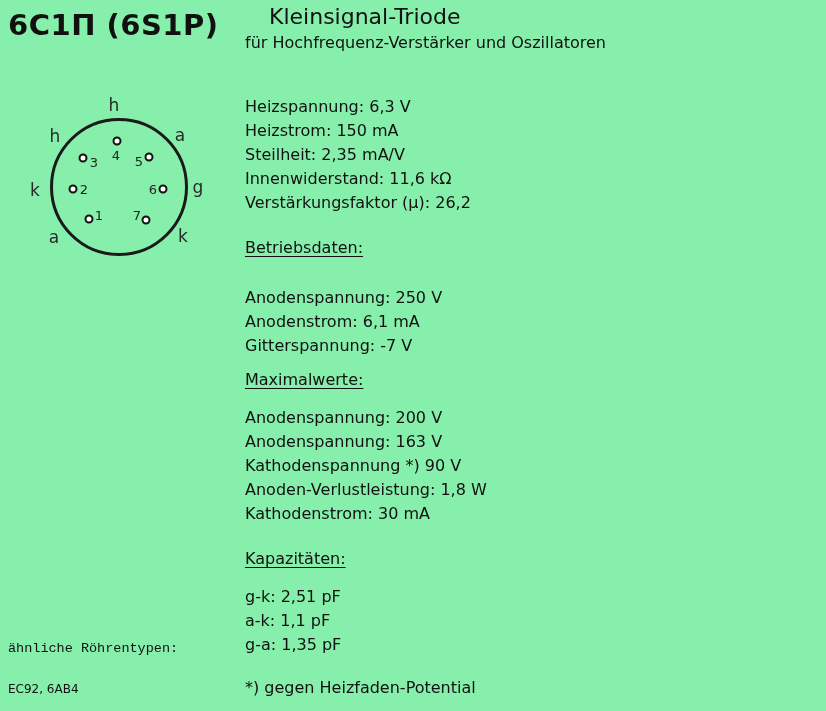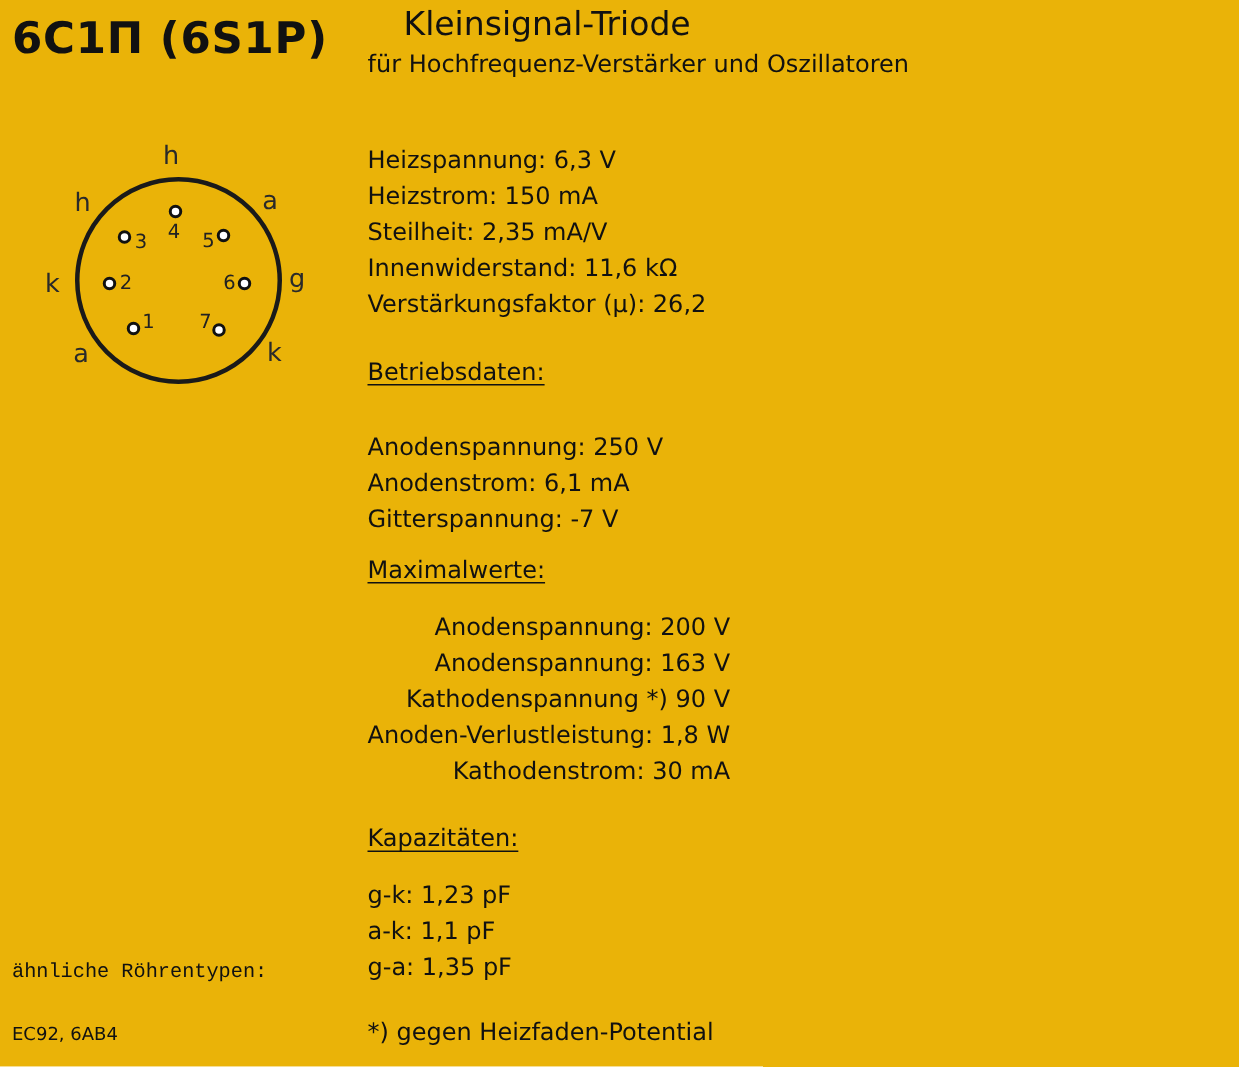--- a/index.html
+++ b/index.html
@@ -3,21 +3,21 @@
 <meta charset="utf-8">
 <style>
   * { margin: 0; padding: 0; box-sizing: border-box; }
   html, body {
     width: 826px; height: 711px;
     background: #ffffff;
     font-family: "DejaVu Sans", sans-serif;
     color: #111111;
     overflow: hidden;
   }
-  .page { position: relative; width: 826px; height: 711px; background: #eab308; }
+  .page { position: relative; width: 826px; height: 711px; background: #86efac; }
 
   
   .tube-name {
     position: absolute; left: 8px; top: 8px;
     font-size: 29px; font-weight: bold; letter-spacing: 0.5px;
     white-space: nowrap;
   }
 
   
   .title {
@@ -57,21 +57,21 @@
   .line { font-size: 16px; line-height: 24px; }
   .sec-heading {
     font-size: 16px; line-height: 24px;
     text-decoration: underline;
     text-underline-offset: 3px;
   }
   .general   { top: 95px; }
   .sec0-head { top: 236px; }
   .sec0-body { top: 286px; }
   .sec1-head { top: 368px; }
-  .sec1-body { top: 406px; text-align: right; }
+  .sec1-body { top: 406px; }
   .sec2-head { top: 547px; }
   .sec2-body { top: 585px; }
   .footnote  { top: 676px; }
 
   
   .similar-label {
     position: absolute; left: 8px; top: 640px;
     font-size: 13.5px; line-height: 18px; white-space: nowrap; font-family: Liberation Mono, monospace;
   }
   .similar-value {
@@ -142,21 +142,21 @@
     <div class="line">Anodenspannung: 163 V</div>
     <div class="line">Kathodenspannung *) 90 V</div>
     <div class="line">Anoden-Verlustleistung: 1,8 W</div>
     <div class="line">Kathodenstrom: 30 mA</div>
   </div>
 
   <div class="blk sec2-head">
     <span class="sec-heading">Kapazitäten:</span>
   </div>
   <div class="blk sec2-body">
-    <div class="line">g-k: 1,23 pF</div>
+    <div class="line">g-k: 2,51 pF</div>
     <div class="line">a-k: 1,1 pF</div>
     <div class="line">g-a: 1,35 pF</div>
   </div>
 
   <div class="blk footnote">
     <span class="line">*) gegen Heizfaden-Potential</span>
   </div>
 
   <div class="similar-label">ähnliche Röhrentypen:</div>
   <div class="similar-value">EC92, 6AB4</div>

